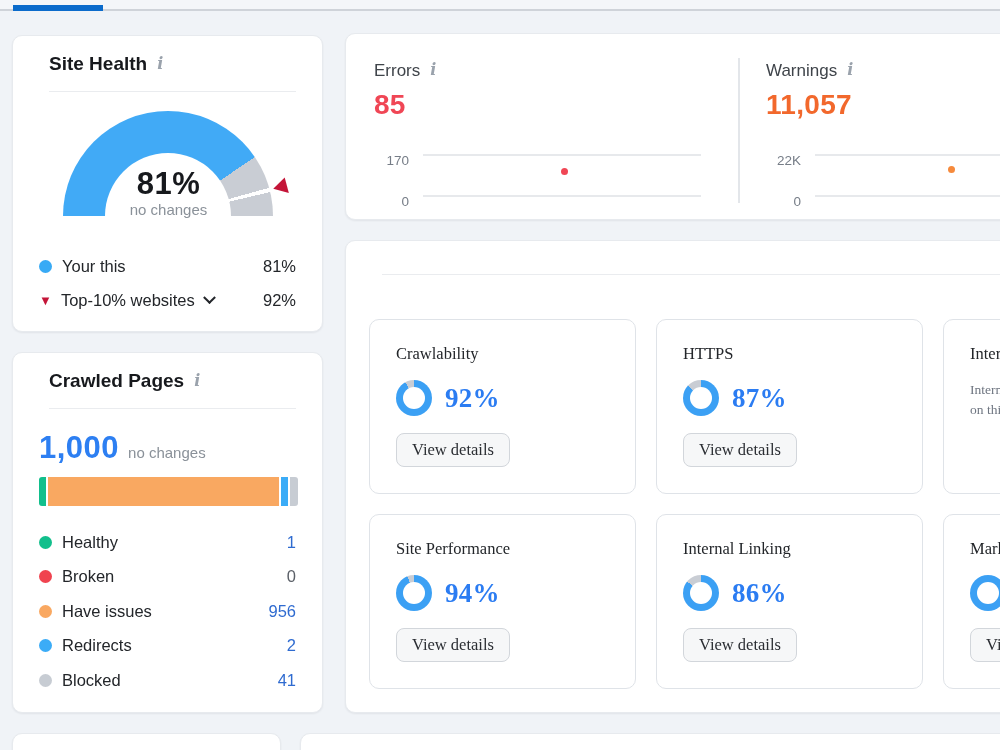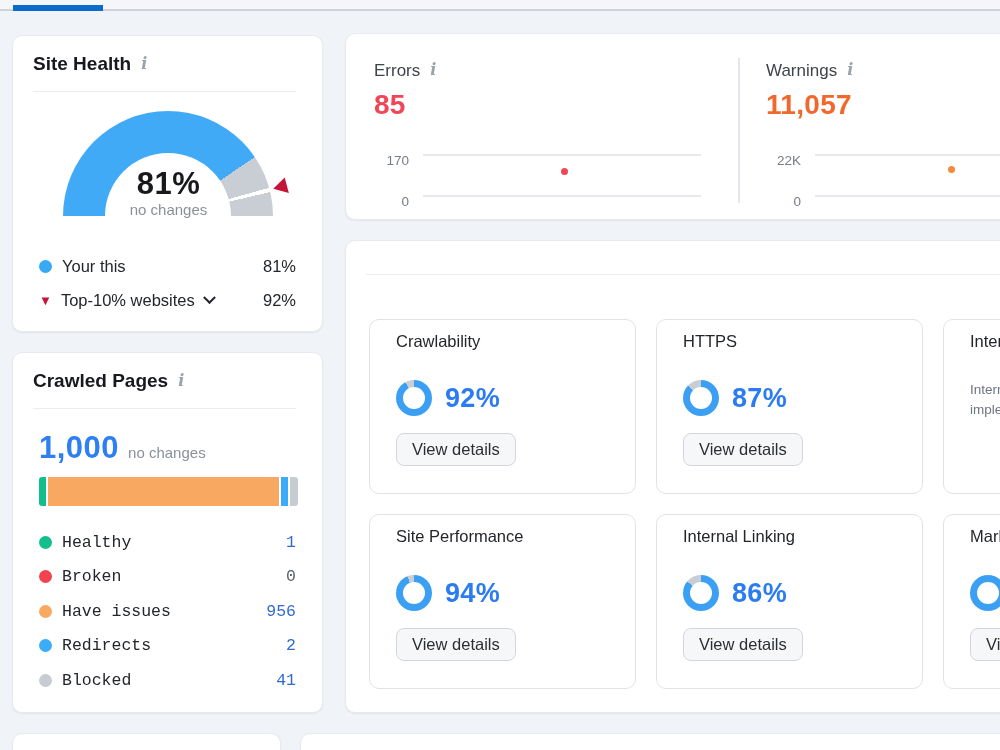--- a/index.html
+++ b/index.html
@@ -6,21 +6,21 @@
   html,body { width:1000px; height:750px; overflow:hidden; }
   body {
     font-family:"Liberation Sans","DejaVu Sans",sans-serif;
     background:#f0f3f7; color:#1b1e22; position:relative;
   }
   .topstrip { position:absolute; left:0; top:0; width:1000px; height:11px; background:#f4f6f9; border-bottom:2px solid #cfd3d9; }
   .tab-indicator { position:absolute; left:13px; top:5px; width:90px; height:6px; background:#0b6bcb; }
 
   .card { position:absolute; background:#fff; border:1px solid #e7eaee; border-radius:10px; box-shadow:0 1px 2px rgba(28,34,48,.07); }
 
-  .card-head { position:relative; padding:17px 26px 0 20px; }
+  .card-head { position:relative; padding:17px 26px 0 36px; }
   .card-title { font-size:19px; font-weight:700; color:#17191d; display:inline-block; }
   .info-icon { display:inline-block; margin-left:10px; color:#9aa2ac; font-family:"DejaVu Serif",serif; font-style:italic; font-weight:700; font-size:16px; vertical-align:1px; }
   .head-rule { height:1px; background:#eaecef; margin-top:16px; }
 
   
   #site-health { left:12px; top:35px; width:311px; height:297px; }
   .gauge-clip { position:absolute; left:50px; top:75px; width:210px; height:105px; overflow:hidden; }
   .gauge-circle { position:absolute; left:0; top:0; width:210px; height:210px; border-radius:50%; }
   .gauge-hole { position:absolute; left:42px; top:42px; width:126px; height:126px; border-radius:50%; background:#fff; }
   .gauge-value { position:absolute; left:0; top:130px; width:311px; text-align:center; font-size:31px; font-weight:800; color:#17191d; letter-spacing:.5px; }
@@ -49,29 +49,29 @@
 
   
   #crawled { left:12px; top:352px; width:311px; height:361px; }
   .cp-total-row { position:absolute; left:26px; top:77px; display:flex; align-items:baseline; }
   .cp-total { font-size:31px; font-weight:800; color:#2d7ff2; letter-spacing:.5px; }
   .cp-sub { font-size:15px; color:#8a9199; margin-left:9px; }
   .cp-bar { position:absolute; left:26px; top:124px; width:259px; height:29px; display:flex; gap:2px; }
   .cp-bar div { height:100%; }
   .cp-bar div:first-child { border-radius:3px 0 0 3px; }
   .cp-bar div:last-child { border-radius:0 3px 3px 0; }
-  .cp-legend { position:absolute; left:26px; right:26px; top:172px;font-family:Liberation Mono, monospace; }
+  .cp-legend { position:absolute; left:26px; right:26px; top:172px; }
   .cp-row { display:flex; align-items:center; height:34.5px; font-size:16.5px; color:#23262a; }
   .cp-row .val { margin-left:auto; }
   .val-link { color:#2f6bd0; }
 
   
   #thematic { left:345px; top:240px; width:888px; height:473px; }
   .tgrid { position:absolute; left:23px; top:78px; display:grid; grid-template-columns:267px 267px 267px; grid-auto-rows:175px; gap:20px; }
-  .tcard { border:1px solid #dfe3e8; border-radius:10px; position:relative; padding:12px 26px; background:#fff; }
+  .tcard { border:1px solid #dfe3e8; border-radius:10px; position:relative; padding:24px 26px; background:#fff;font-family:Liberation Serif, serif; }
   .tcard-title { font-size:16.5px; color:#23262a; }
   .tcard-score { position:absolute; left:26px; top:60px; display:flex; align-items:center; }
   .donut { width:36px; height:36px; border-radius:50%; position:relative; flex:none; }
   .donut::after { content:""; position:absolute; left:7px; top:7px; width:22px; height:22px; border-radius:50%; background:#fff; }
   .donut-pct { font-size:27px; font-weight:700; color:#2b7cf2; margin-left:13px; letter-spacing:.3px; }
   .view-btn { position:absolute; left:26px; top:113px; font-family:inherit; font-size:16.5px; color:#2b2e33; background:#f6f7f8; border:1px solid #d2d6db; border-radius:8px; padding:6px 15px; cursor:pointer; }
   .tcard-desc { position:absolute; left:26px; top:60px; width:210px; font-size:13.5px; color:#6e7580; line-height:20px; }
 
   
   #stub-left { left:12px; top:733px; width:269px; height:60px; }

